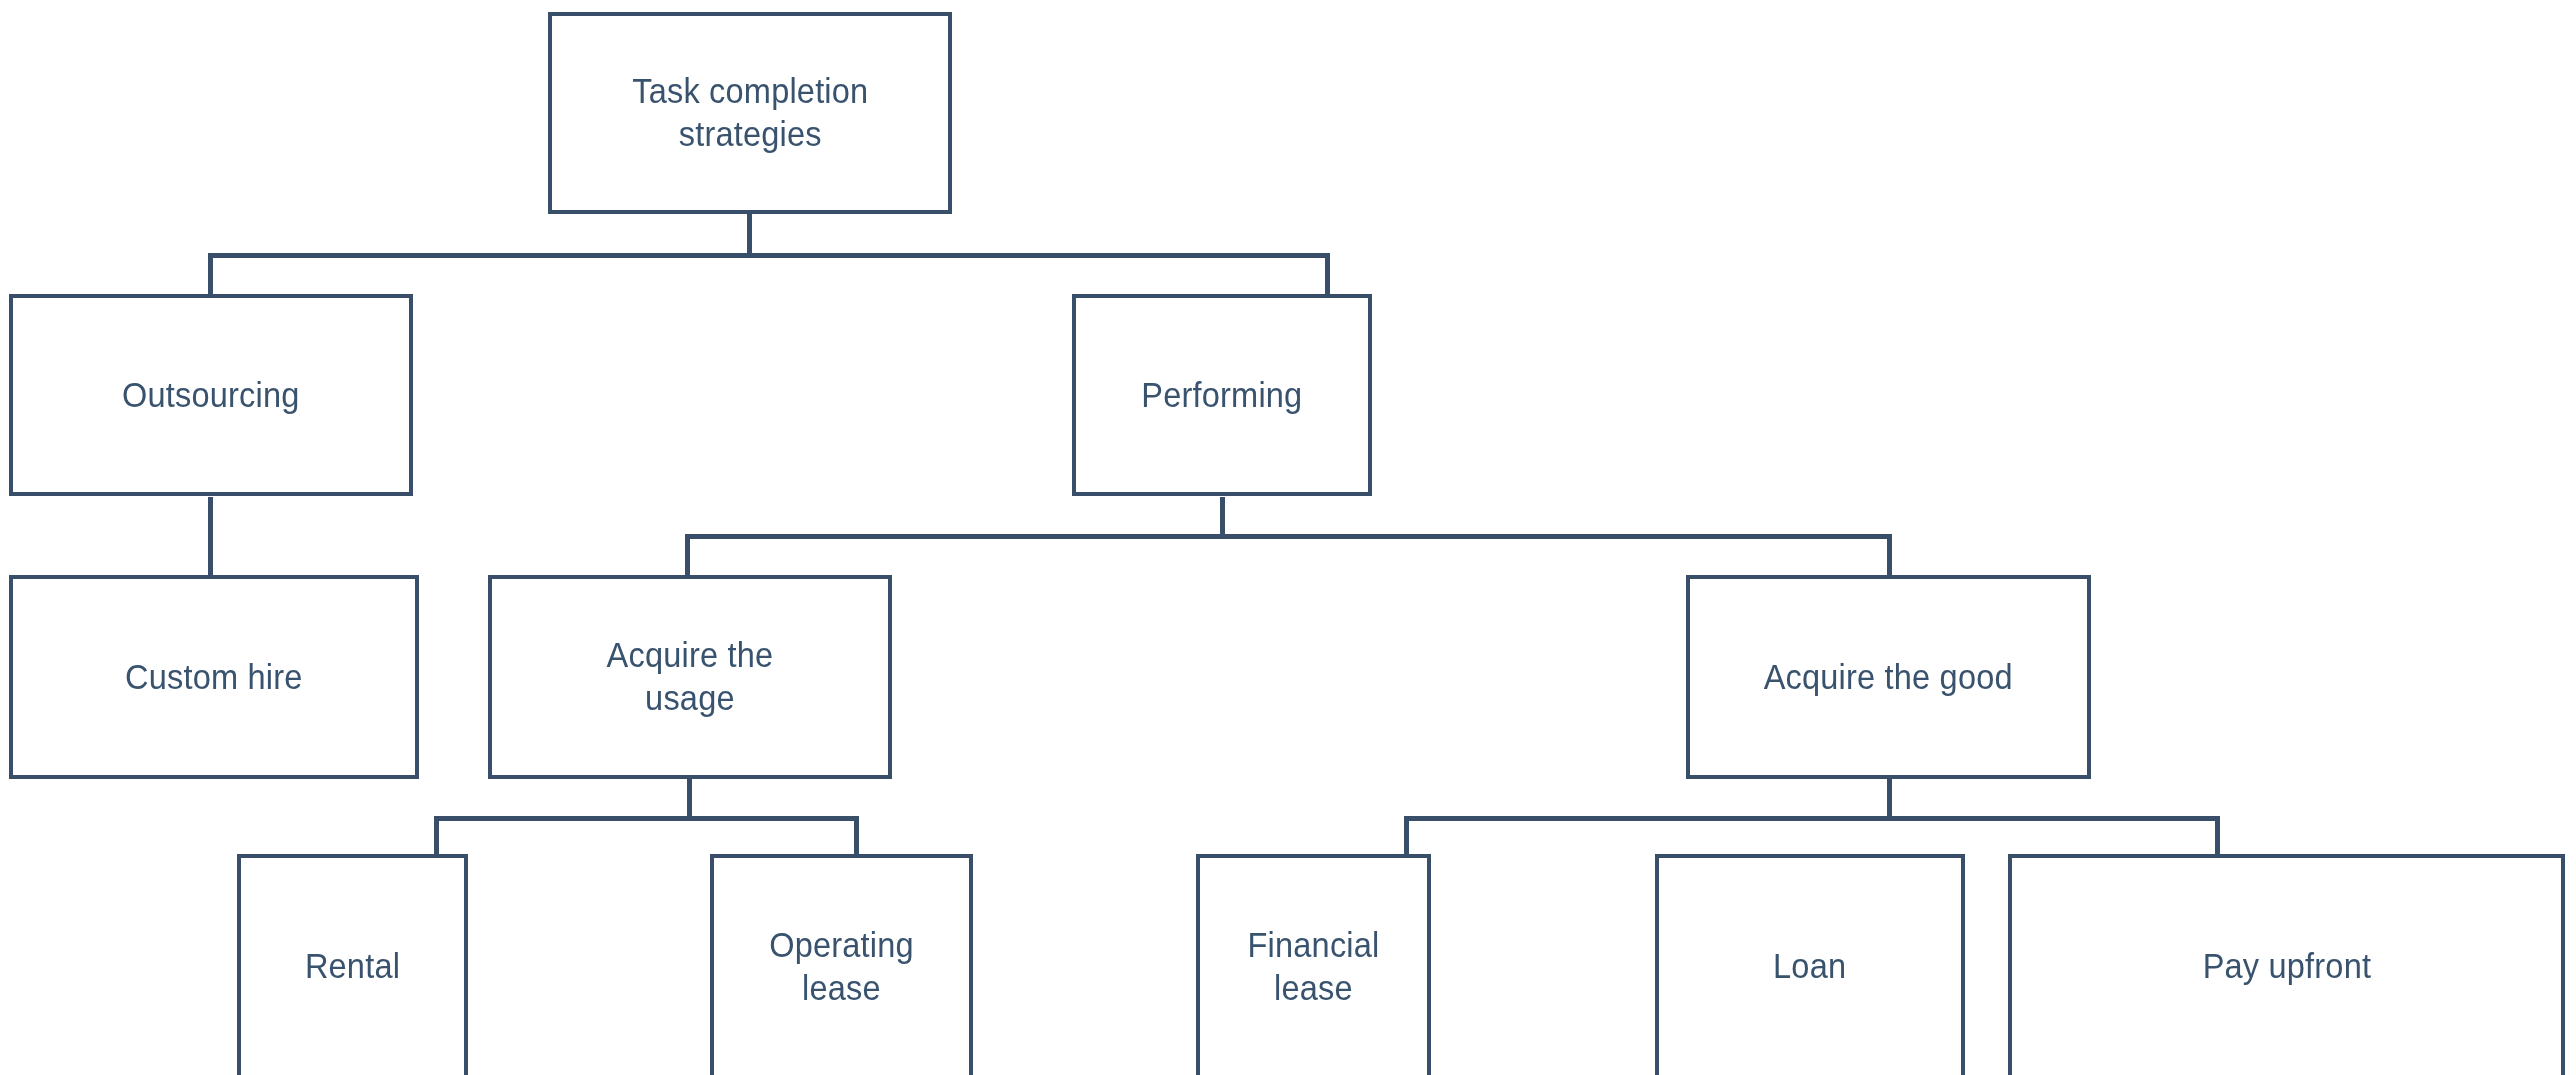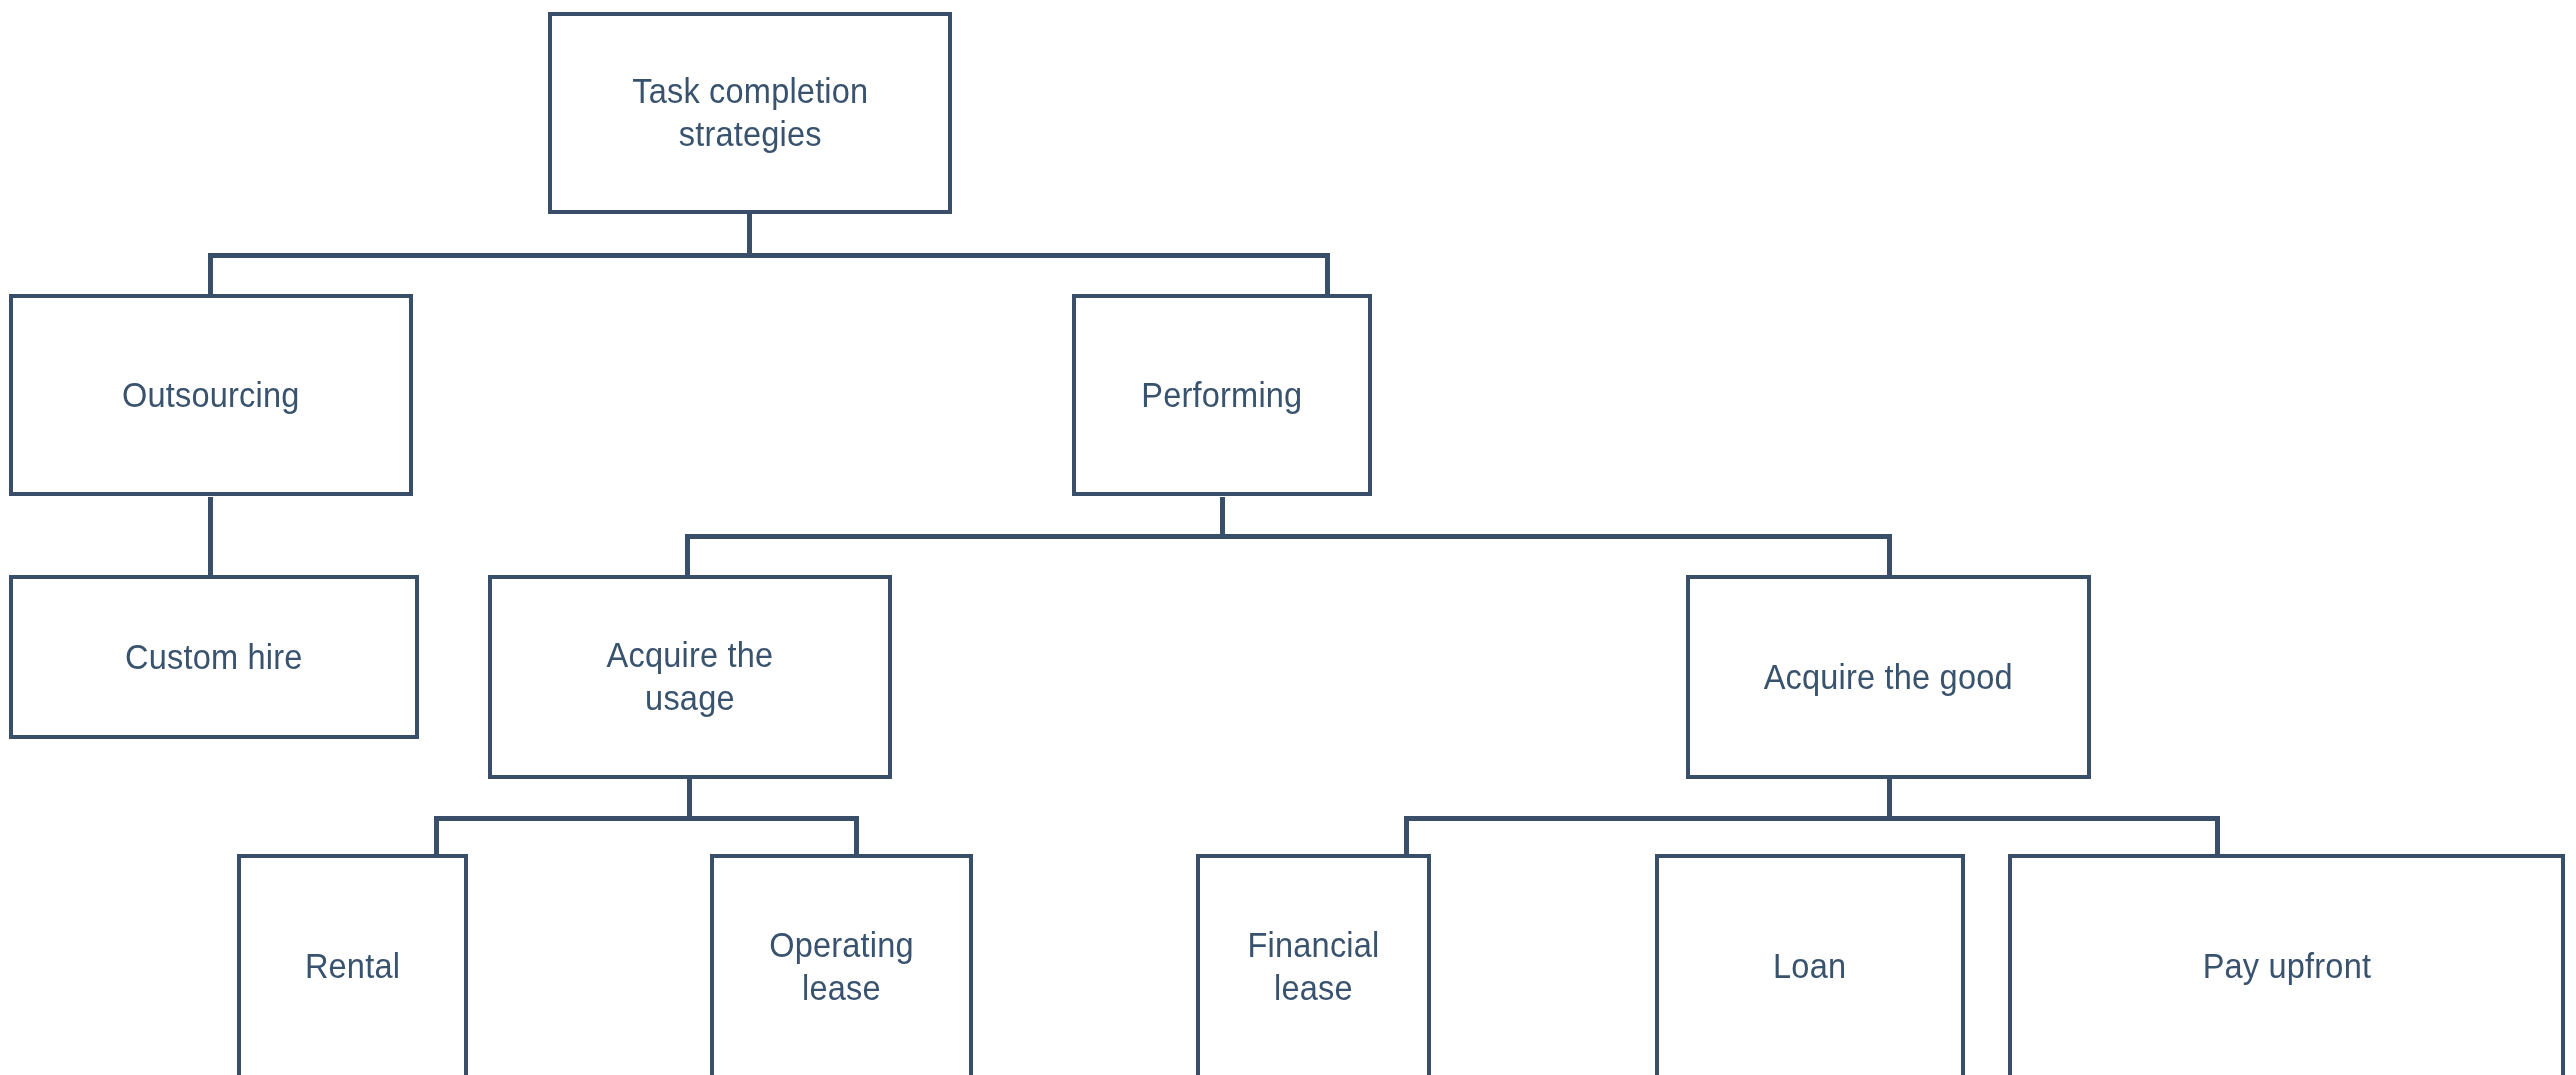--- a/index.html
+++ b/index.html
@@ -82,21 +82,21 @@
   </div>
 
   <div class="node" style="left:8.7px; top:294px; width:404px; height:202px;">
     <span class="node-label">Outsourcing</span>
   </div>
 
   <div class="node" style="left:1072px; top:294px; width:300px; height:202px;">
     <span class="node-label">Performing</span>
   </div>
 
-  <div class="node" style="left:8.7px; top:575px; width:410px; height:164px;">
+  <div class="node" style="left:8.7px; top:575px; width:410px; height:204px;">
     <span class="node-label">Custom hire</span>
   </div>
 
   <div class="node" style="left:1686px; top:575px; width:405px; height:204px;">
     <span class="node-label">Acquire the good</span>
   </div>
 
   <div class="node" style="left:488px; top:575px; width:404px; height:204px;">
     <span class="node-label">Acquire the
 usage</span>

